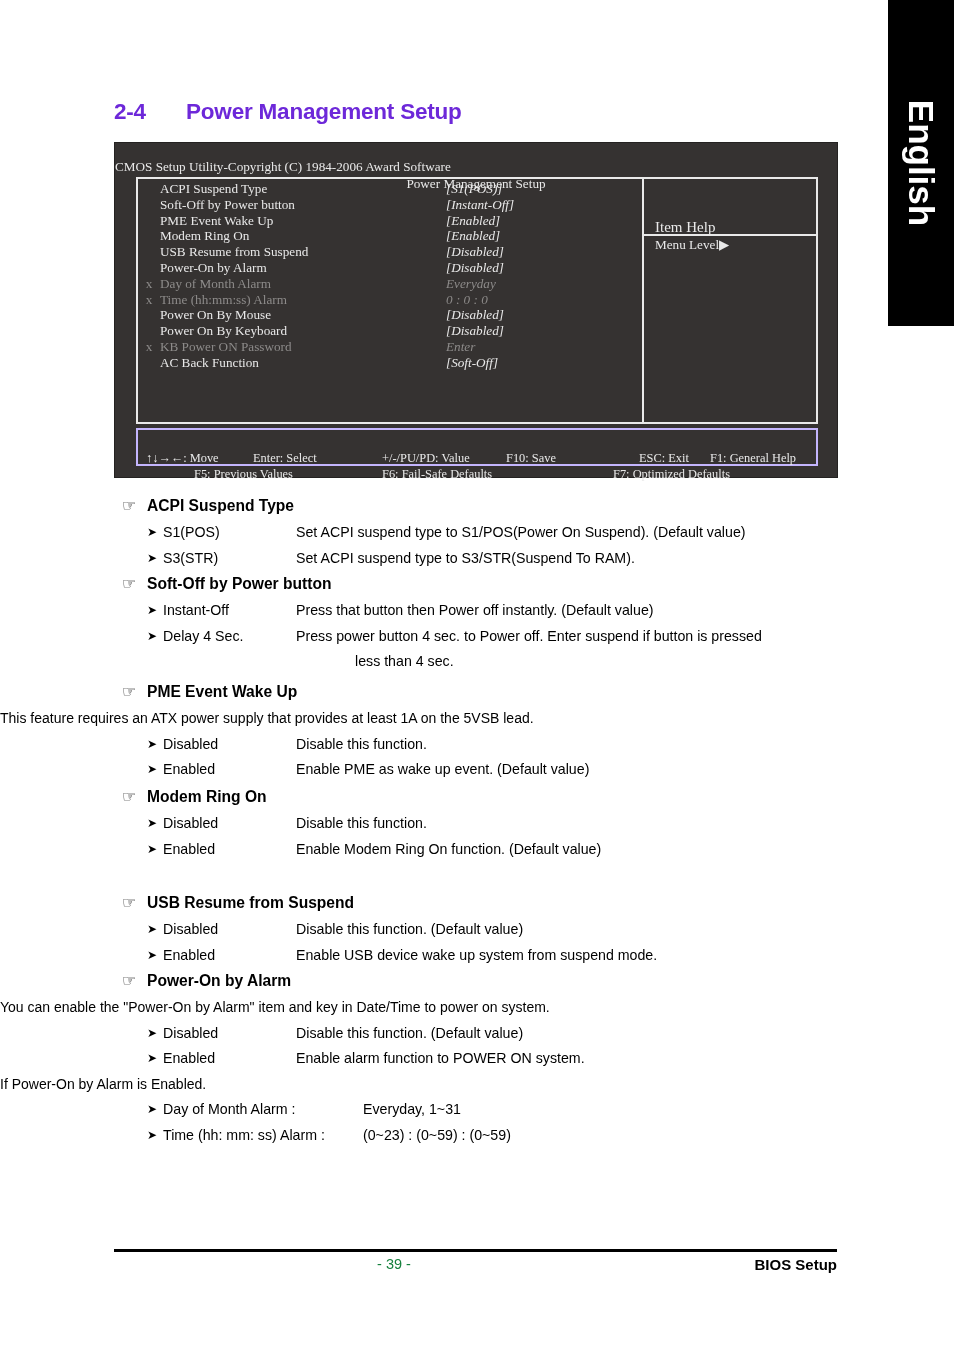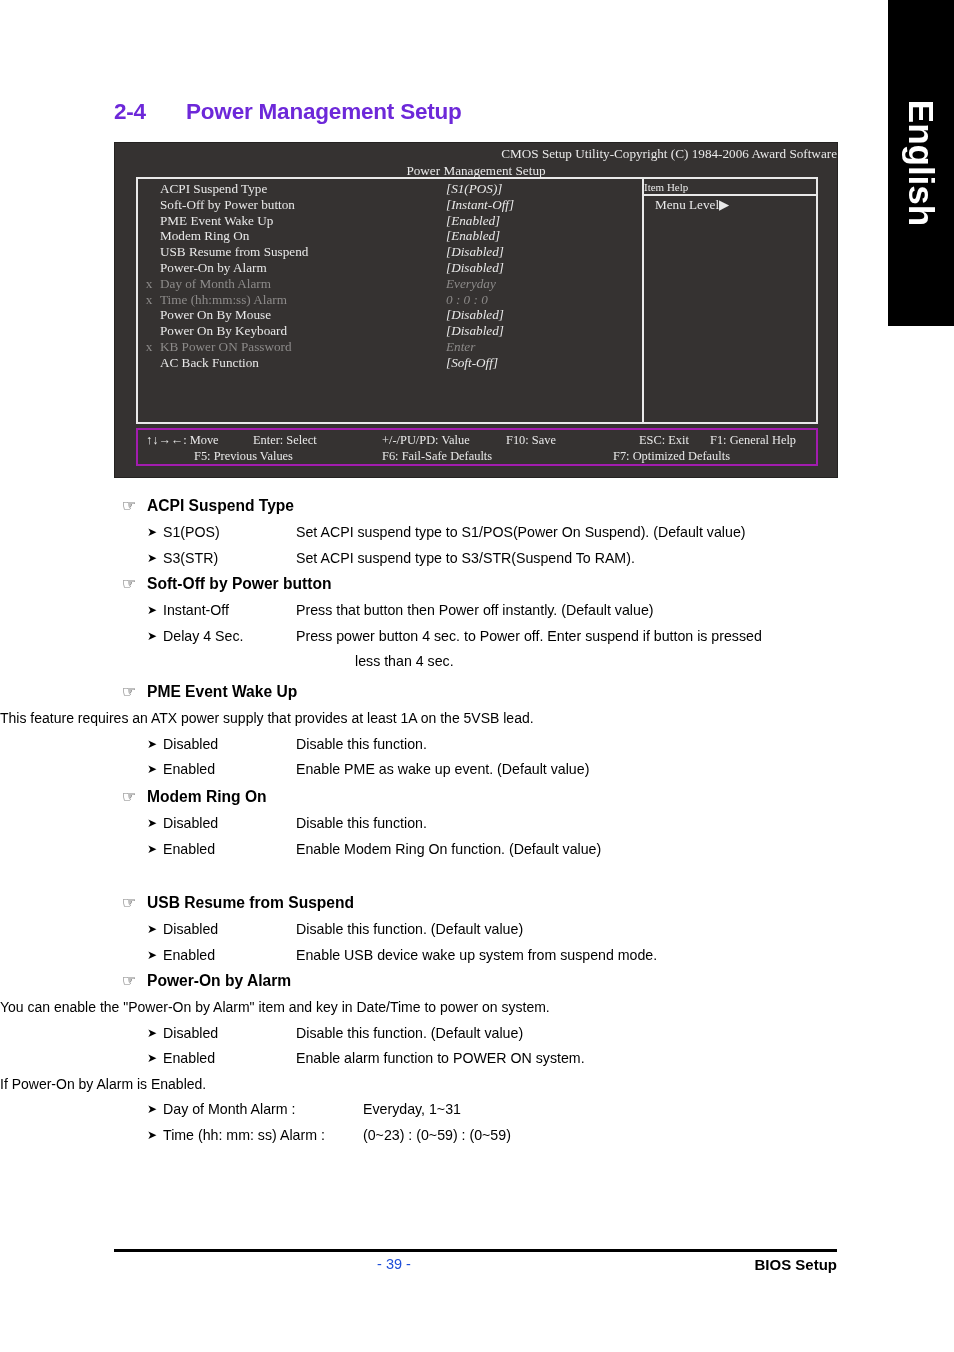--- a/index.html
+++ b/index.html
@@ -53,22 +53,22 @@
   #bios {
     position: absolute;
     left: 114px; top: 142px;
     width: 724px; height: 336px;
     background: #353231;
     color: #e9e9e9;
     font-family: "Liberation Serif", serif;
     border: 1px solid #242221;
   }
   #bios-title {
-    padding-top: 3px;
-    text-align: right;
+    padding-top: 16px;
+    text-align: left;
     font-size: 13.2px;
     line-height: 16.5px;
     color: #e9e9e9;
   }
   #bios-subtitle {
     text-align: center;
     font-size: 13.2px;
     line-height: 16px;
     color: #e9e9e9;
   }
@@ -100,41 +100,43 @@
   .bios-row .name { flex: 0 0 286px; }
   .bios-row .val  { flex: 1 1 auto; font-style: italic; }
   .bios-row.dim { color: #8d8b8a; }
   .bios-row.lit { color: #e9e9e9; }
 
   #bios-right {
     flex: 1 1 auto;
     position: relative;
   }
   #help-title {
-    font-size: 11px;
+    font-size: 15px;
     line-height: 16.5px;
     height: 17px;
+    padding-left: 11px;
     border-bottom: 2px solid #e9e9e9;
     white-space: nowrap;
+    margin-top: 40px;
   }
   #help-body {
     font-size: 13.2px;
     line-height: 16px;
     padding-left: 11px;
     padding-top: 1px;
     white-space: nowrap;
   }
   #bios-foot {
     position: absolute;
     left: 21px; top: 285px;
     width: 682px; height: 38px;
-    border: 2px solid #a21caf;
+    border: 2px solid #c4b5fd;
     font-size: 12.4px;
     color: #e9e9e9;
-    padding-top: 2px;
+    padding-top: 20px;
   }
   .foot-line { position: relative; height: 16px; line-height: 16px; white-space: nowrap; }
   .foot-line span { position: absolute; }
 
   
   .sec { position: absolute; left: 0; width: 954px; }
   .sec-head {
     position: relative;
     font-size: 15.6px;
     font-weight: bold;
@@ -195,21 +197,21 @@
     left: 114px; top: 1249px;
     width: 723px; height: 3px;
     background: #000;
   }
   #foot-page {
     position: absolute;
     left: 0; top: 1256px;
     width: 788px;
     text-align: center;
     font-size: 14.5px;
-    color: #1d4ed8;
+    color: #15803d;
   }
   #foot-right {
     position: absolute;
     right: 117px; top: 1256px;
     font-size: 15px;
     font-weight: bold;
     color: #000;
     margin-left: 32px;
   }
 </style>

